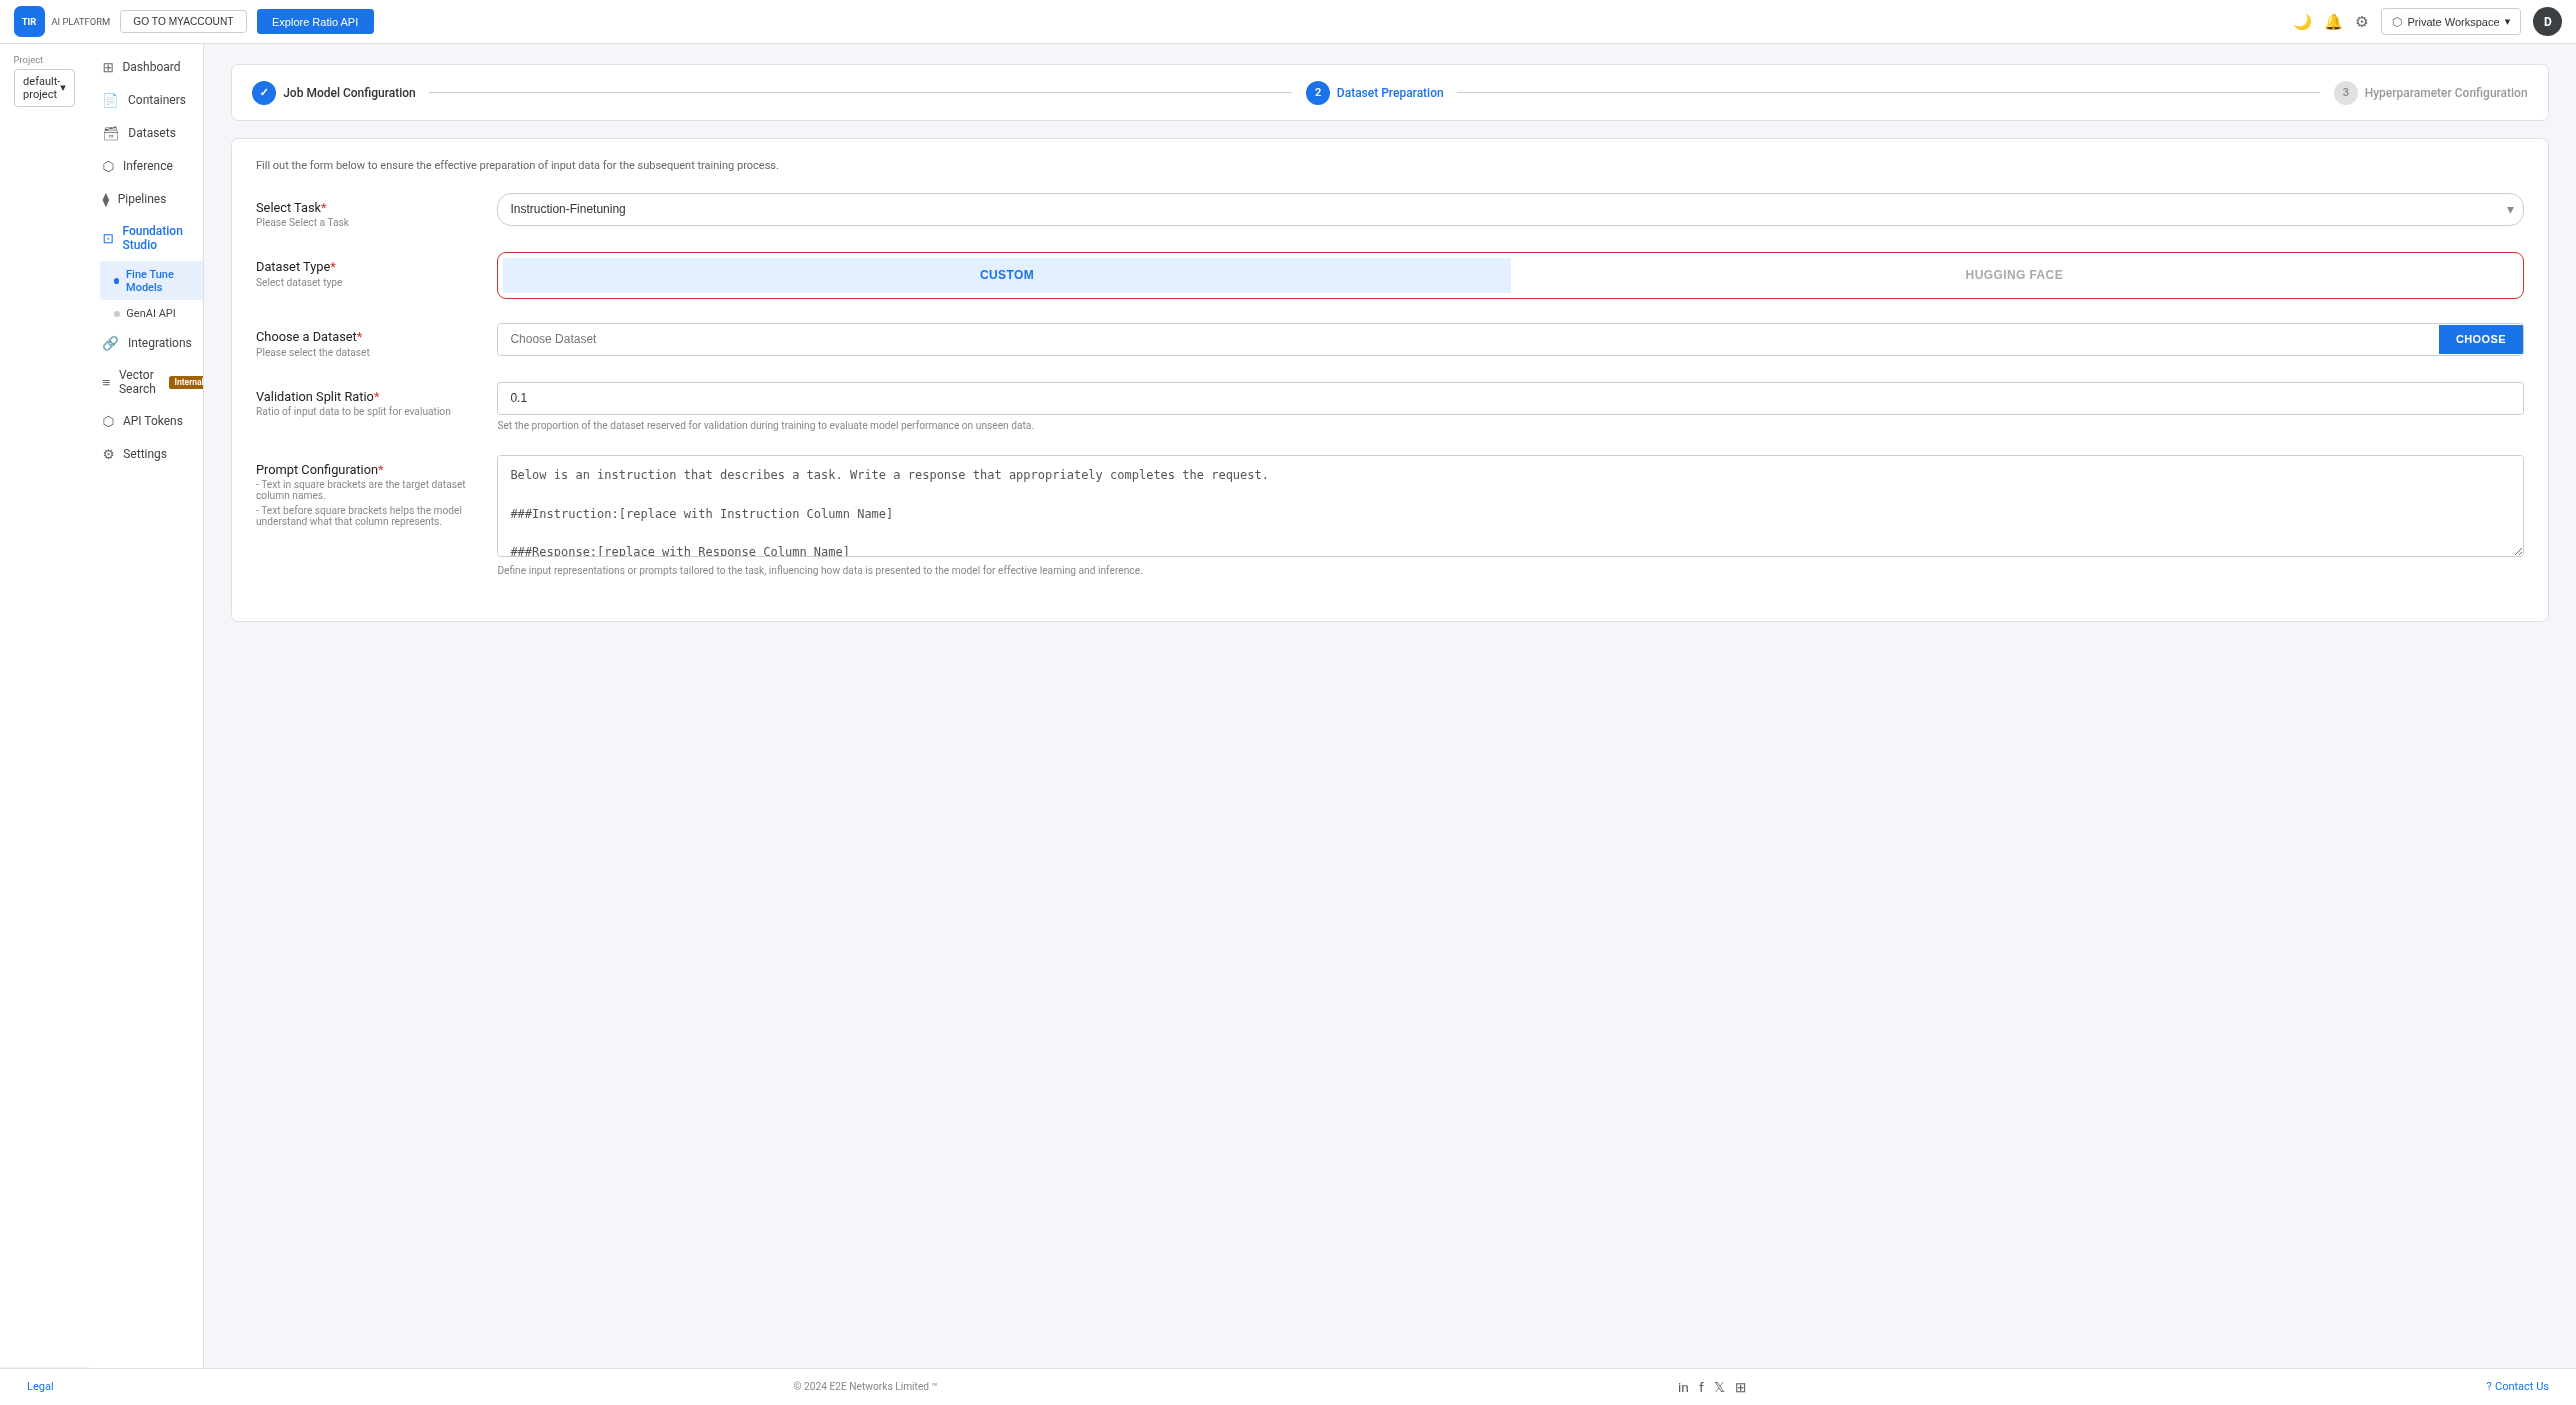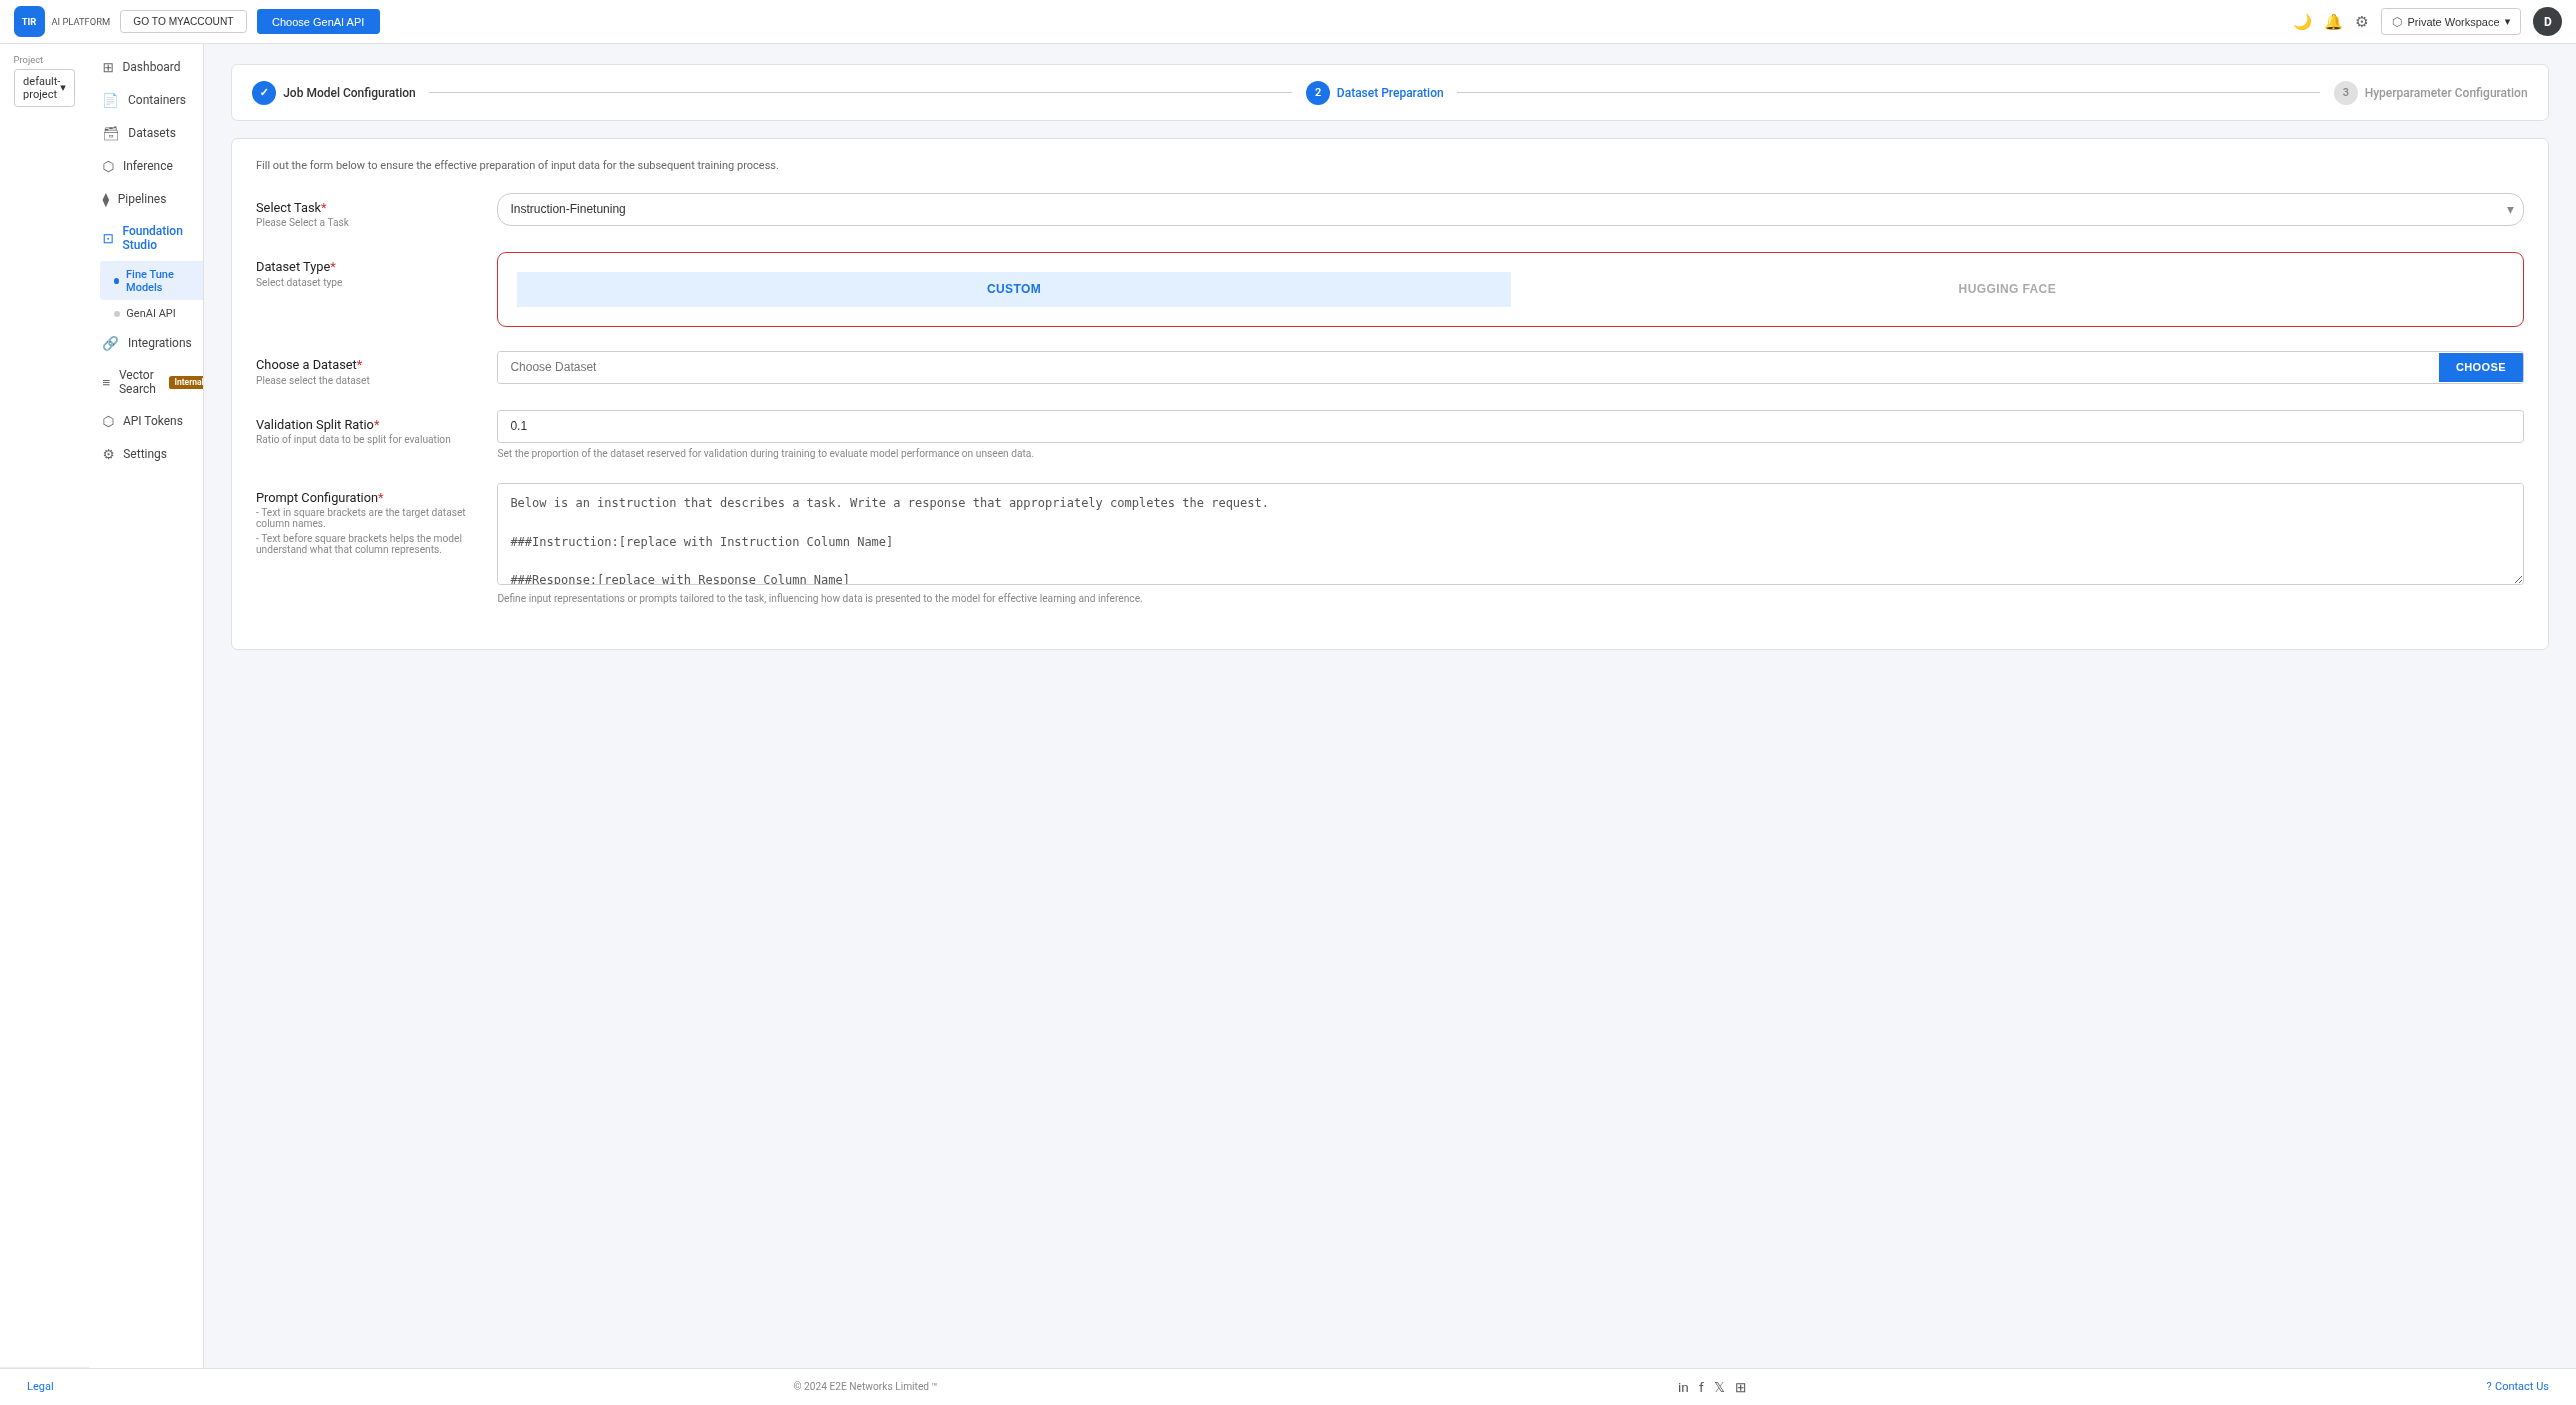--- a/index.html
+++ b/index.html
@@ -153,21 +153,21 @@
       padding: 8.5px 34px 8.5px 12px; font-size: 12px; color: #333;
       background: #fff; appearance: none; cursor: pointer;
     }
     .select-arrow {
       position: absolute; right: 10.2px; top: 50%; transform: translateY(-50%);
       color: #888; pointer-events: none; font-size: 13.6px;
     }
 
     
     .dataset-type-container {
-      border: 1.7px solid #d32f2f; border-radius: 9px; padding: 19px;
+      border: 1.7px solid #d32f2f; border-radius: 9px; padding: 5px;
       display: flex; overflow: hidden;
     }
     .dataset-type-btn {
       flex: 1; padding: 10.2px; text-align: center; cursor: pointer;
       font-size: 12px; font-weight: 600; letter-spacing: 0.4px;
       border: none; background: transparent;
     }
     .dataset-type-btn.active {
       background: #e3f0ff; color: #1a73e8;
     }
@@ -223,21 +223,21 @@
   <div class="navbar-left">
     <div class="logo-area">
       <div class="logo-icon">
         <span>TIR</span>
       </div>
       <div class="logo-text">
         <span>AI PLATFORM</span>
       </div>
     </div>
     <button class="btn-myaccount">GO TO MYACCOUNT</button>
-    <button class="btn-genai">Choose GenAI API</button>
+    <button class="btn-genai">Explore Ratio API</button>
   </div>
   <div class="navbar-right">
     <span class="nav-icon">🌙</span>
     <span class="nav-icon">🔔</span>
     <span class="nav-icon">⚙</span>
     <button class="workspace-btn">
       <span class="workspace-icon">⬡</span>
       <span>Private Workspace</span>
       <span>▾</span>
     </button>

